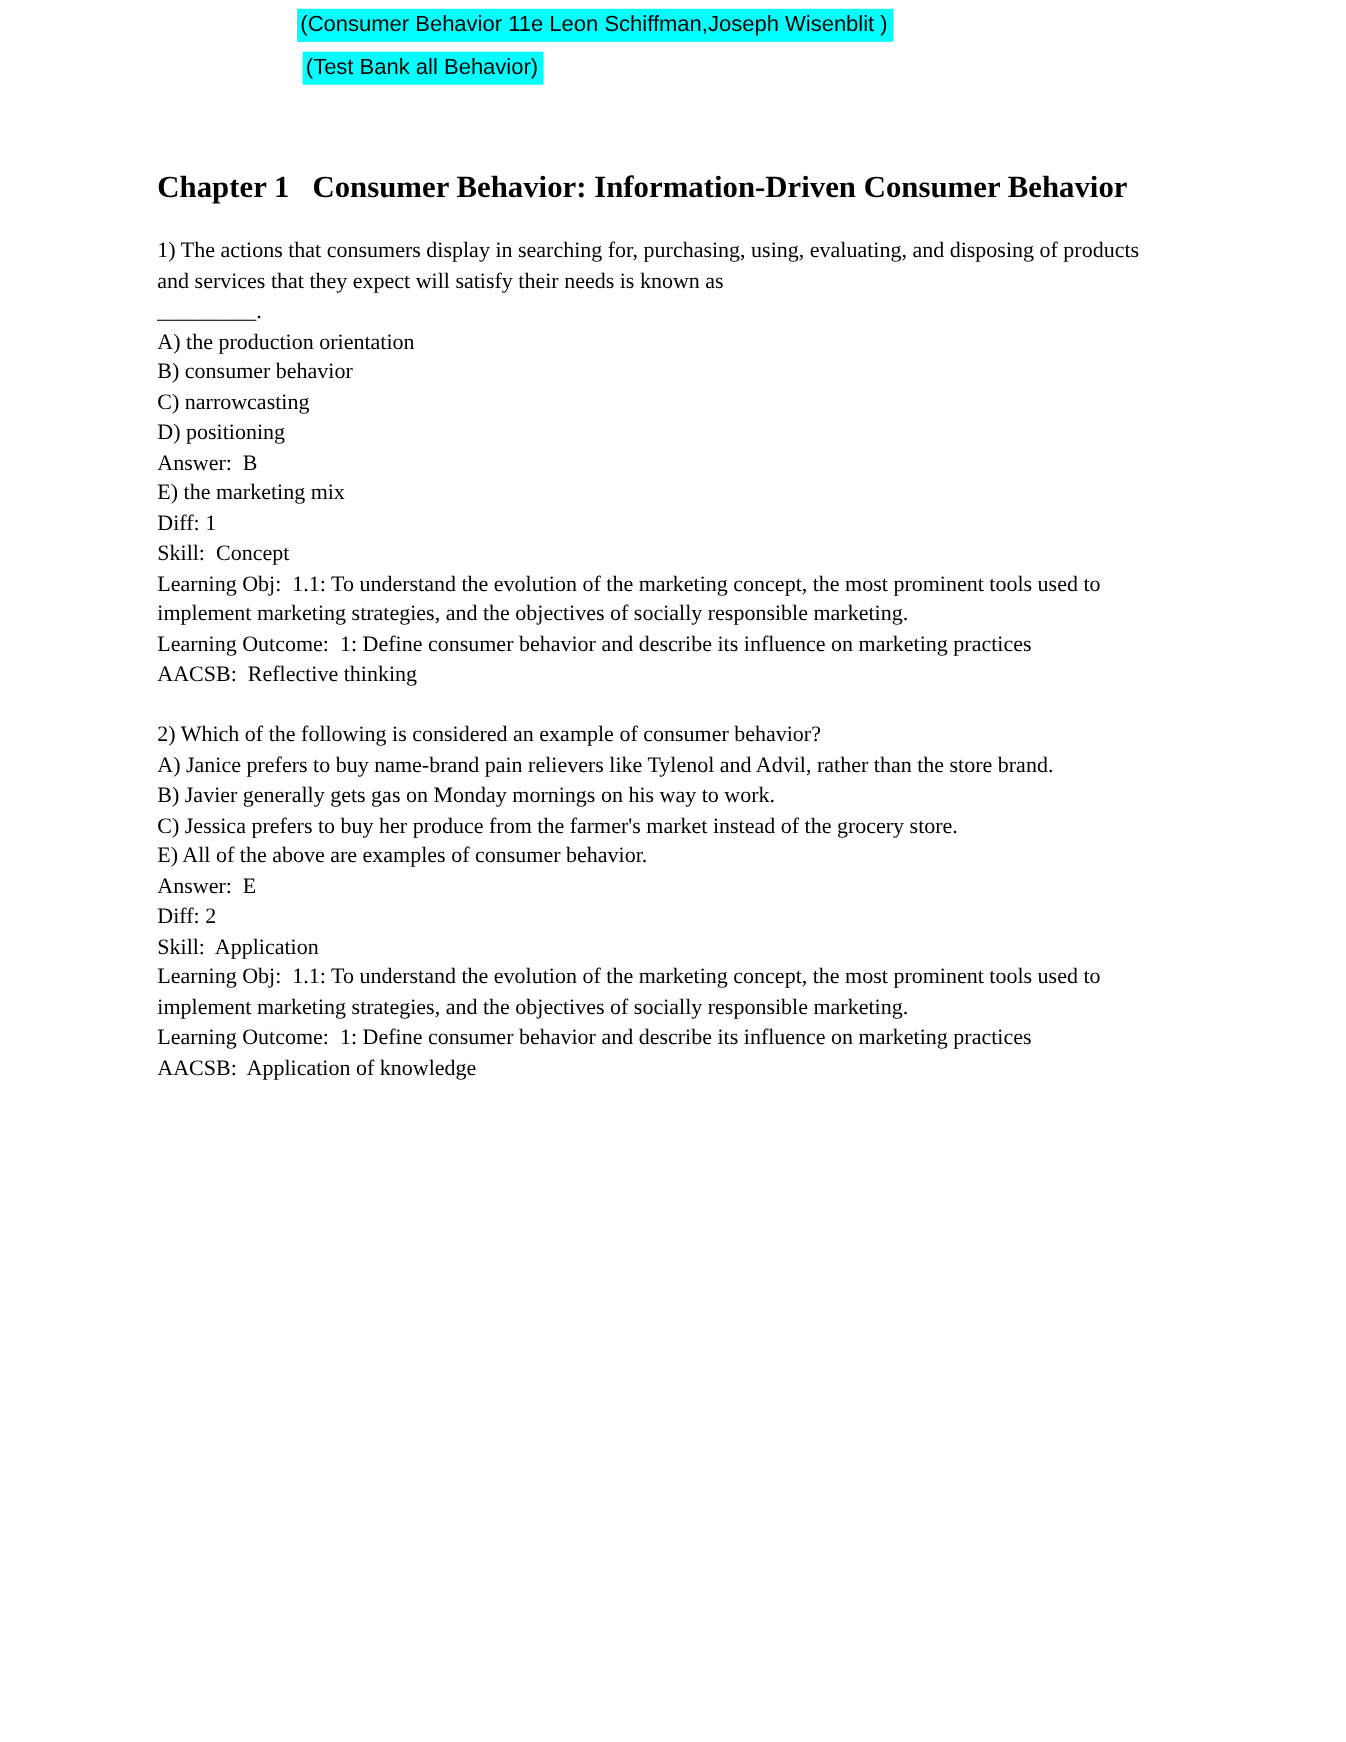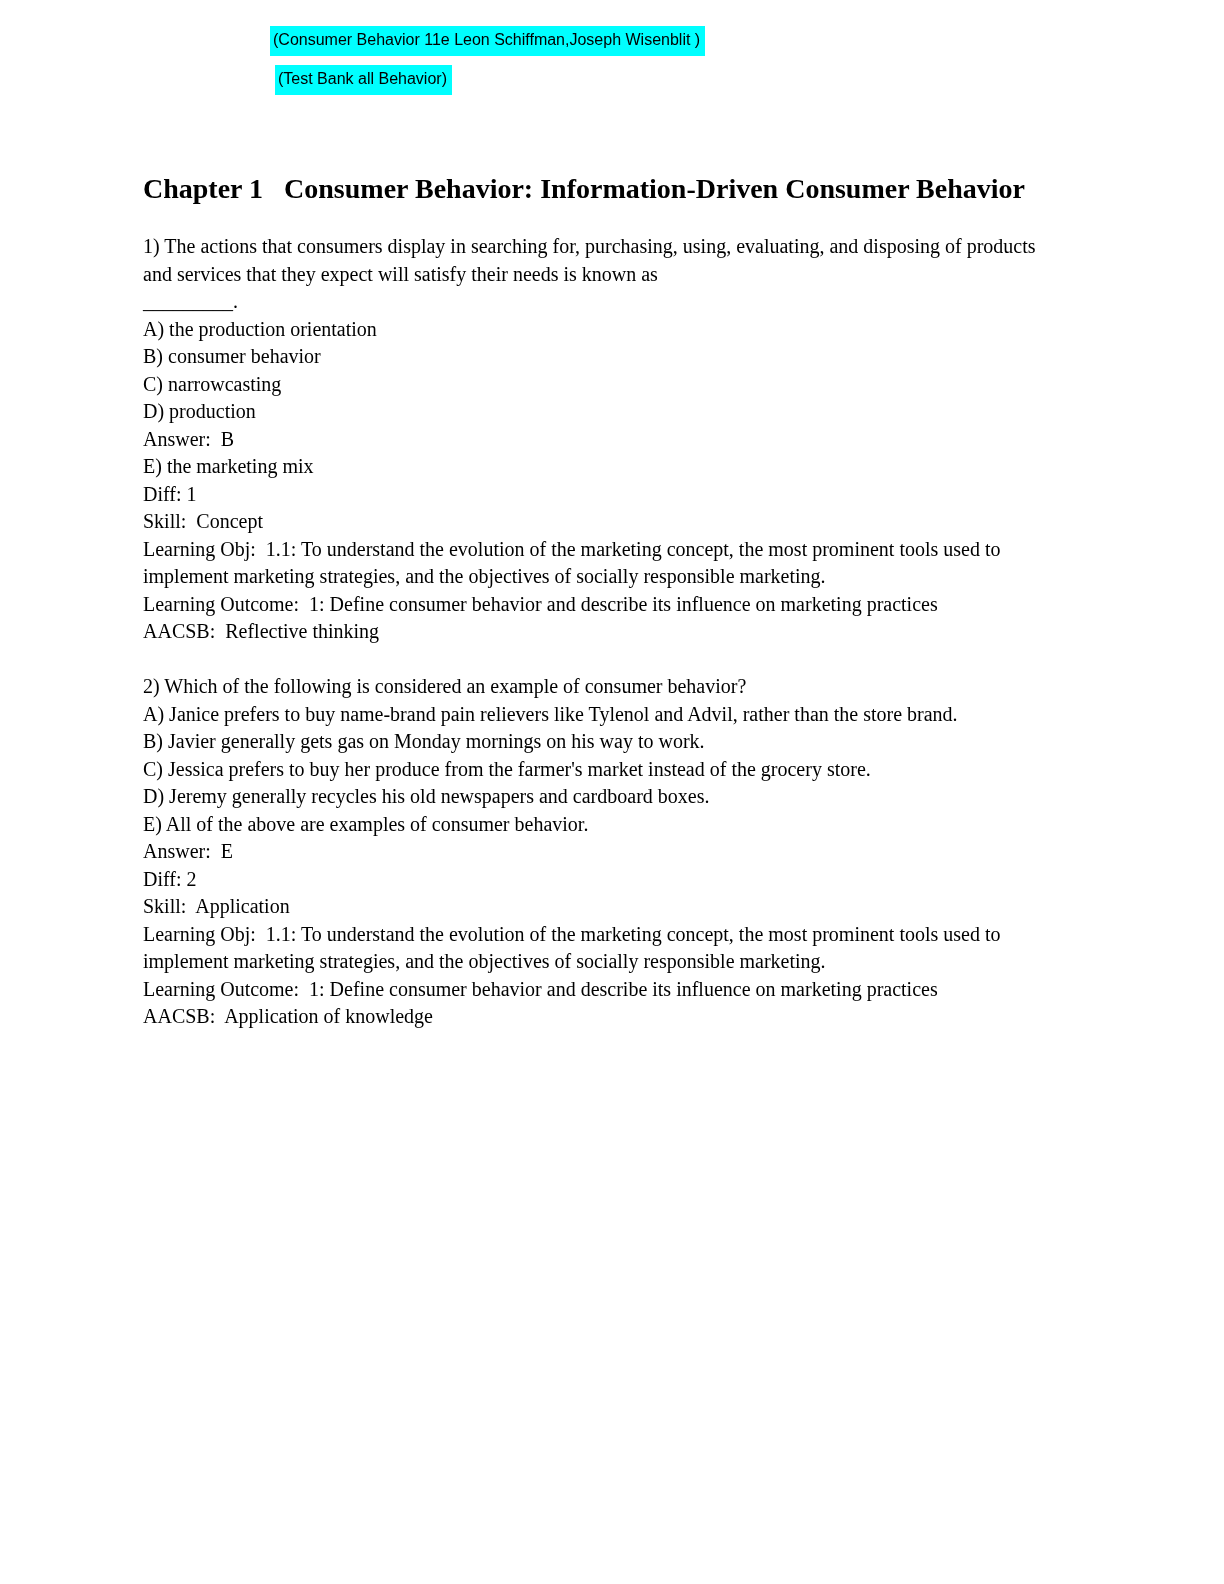--- a/index.html
+++ b/index.html
@@ -12,24 +12,24 @@
     position: relative;
     overflow: hidden;
   }
   .page {
     width: 1224px;
     height: 1584px;
     background: #ffffff;
     position: relative;
   }
   .doc-header {
-    padding-top: 26px;
+    padding-top: 8px;
     margin-left: 270px;
     font-family: "Liberation Sans", sans-serif;
-    font-size: 16px;
+    font-size: 20px;
     line-height: 26px;
   }
   .hl {
     display: inline-block;
     background: #00ffff;
     padding: 1px 5px 3px 3px;
     white-space: pre;
   }
   .hl-line2-wrap { margin-top: 9px; margin-left: 5px; }
   .content {
@@ -66,36 +66,35 @@
   <div class="content">
 
     <div class="chapter-heading">Chapter 1   Consumer Behavior: Information-Driven Consumer Behavior</div>
 
     <div class="q">
       <div class="line">1) The actions that consumers display in searching for, purchasing, using, evaluating, and disposing of products and services that they expect will satisfy their needs is known as
 _________.</div>
       <div class="line">A) the production orientation</div>
       <div class="line">B) consumer behavior</div>
       <div class="line">C) narrowcasting</div>
-      <div class="line">D) production</div>
+      <div class="line">D) positioning</div>
       <div class="line">Answer:  B</div>
       <div class="line">E) the marketing mix</div>
       <div class="line">Diff: 1</div>
       <div class="line">Skill:  Concept</div>
       <div class="line">Learning Obj:  1.1: To understand the evolution of the marketing concept, the most prominent tools used to implement marketing strategies, and the objectives of socially responsible marketing.</div>
       <div class="line">Learning Outcome:  1: Define consumer behavior and describe its influence on marketing practices</div>
       <div class="line">AACSB:  Reflective thinking</div>
     </div>
 
     <div class="q">
       <div class="line">2) Which of the following is considered an example of consumer behavior?</div>
       <div class="line">A) Janice prefers to buy name-brand pain relievers like Tylenol and Advil, rather than the store brand.</div>
       <div class="line">B) Javier generally gets gas on Monday mornings on his way to work.</div>
       <div class="line">C) Jessica prefers to buy her produce from the farmer's market instead of the grocery store.</div>
-      <div class="line">D) Jeremy generally recycles his old newspapers and cardboard boxes.</div>
       <div class="line">E) All of the above are examples of consumer behavior.</div>
       <div class="line">Answer:  E</div>
       <div class="line">Diff: 2</div>
       <div class="line">Skill:  Application</div>
       <div class="line">Learning Obj:  1.1: To understand the evolution of the marketing concept, the most prominent tools used to implement marketing strategies, and the objectives of socially responsible marketing.</div>
       <div class="line">Learning Outcome:  1: Define consumer behavior and describe its influence on marketing practices</div>
       <div class="line">AACSB:  Application of knowledge</div>
     </div>
 
   </div>

